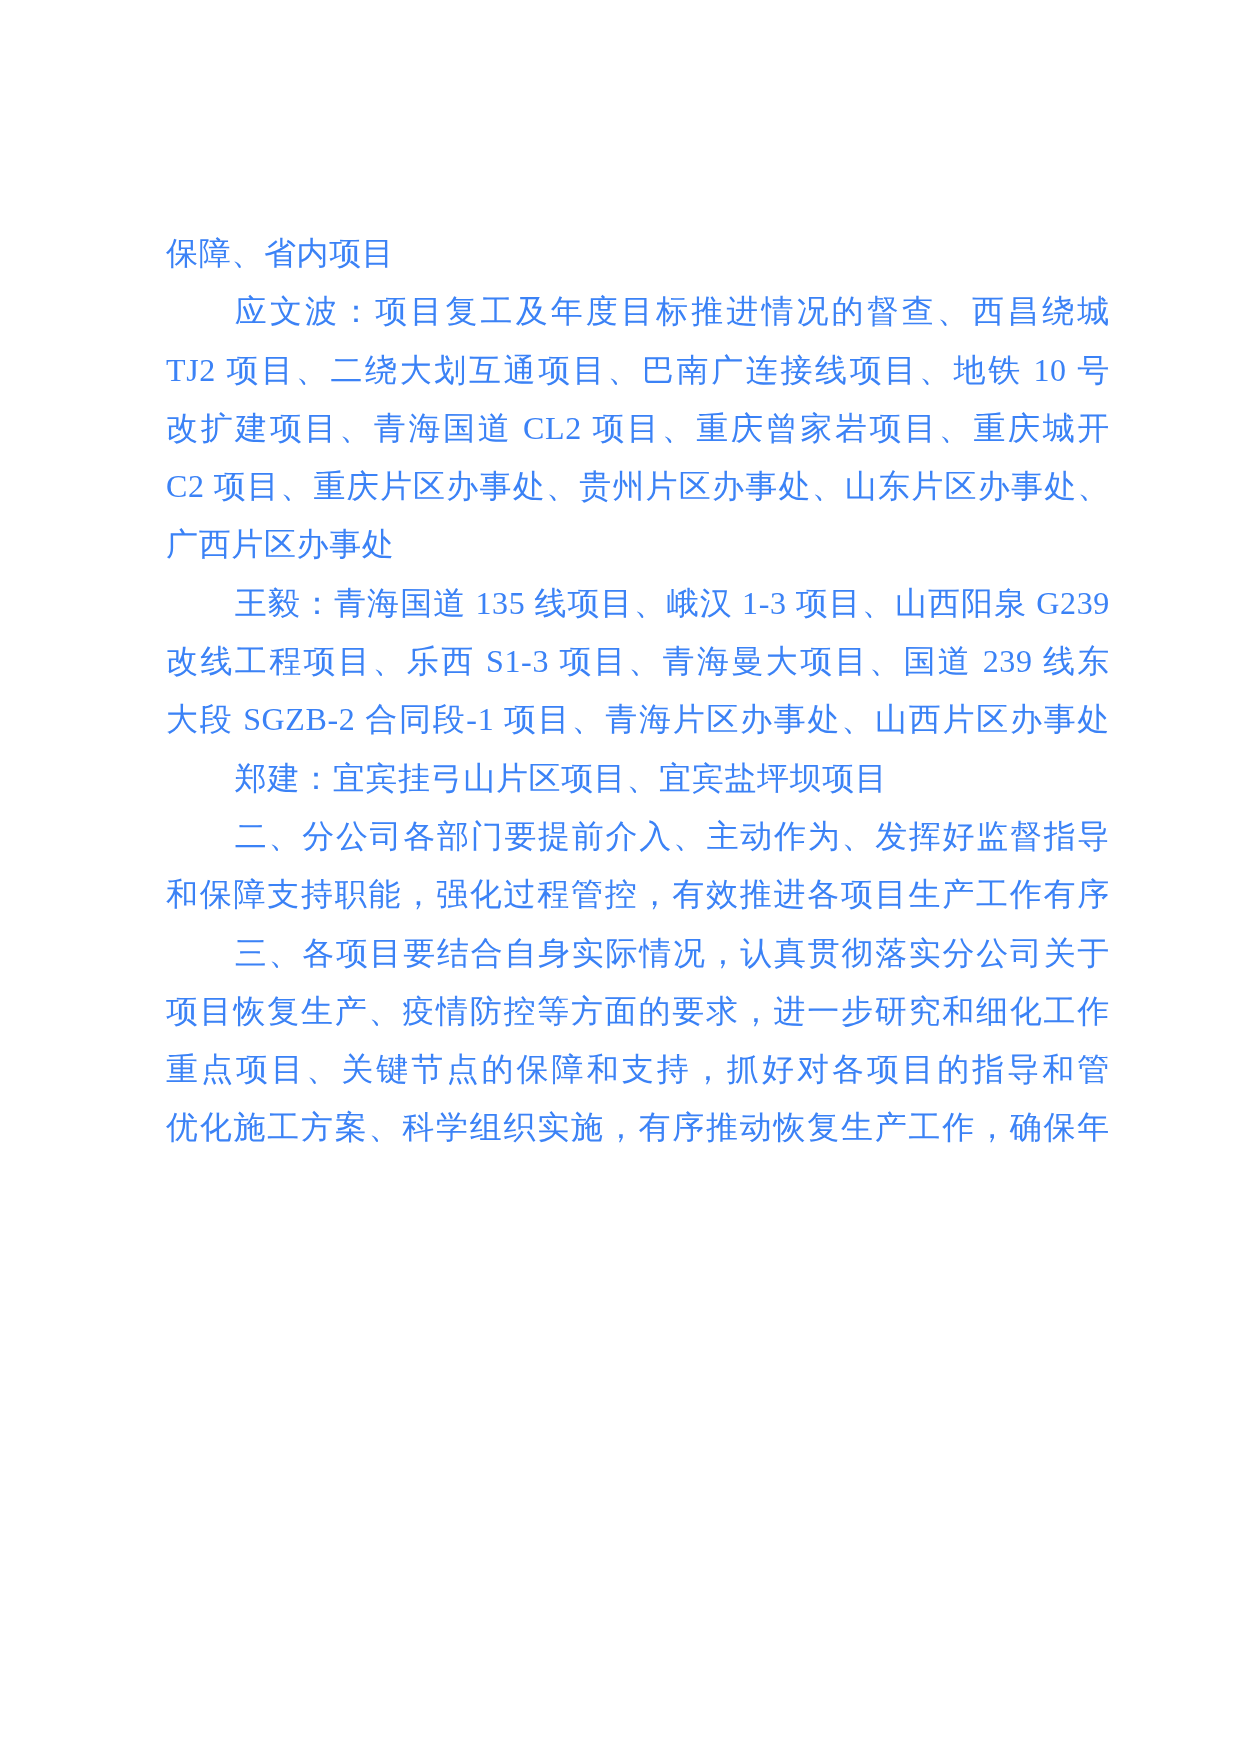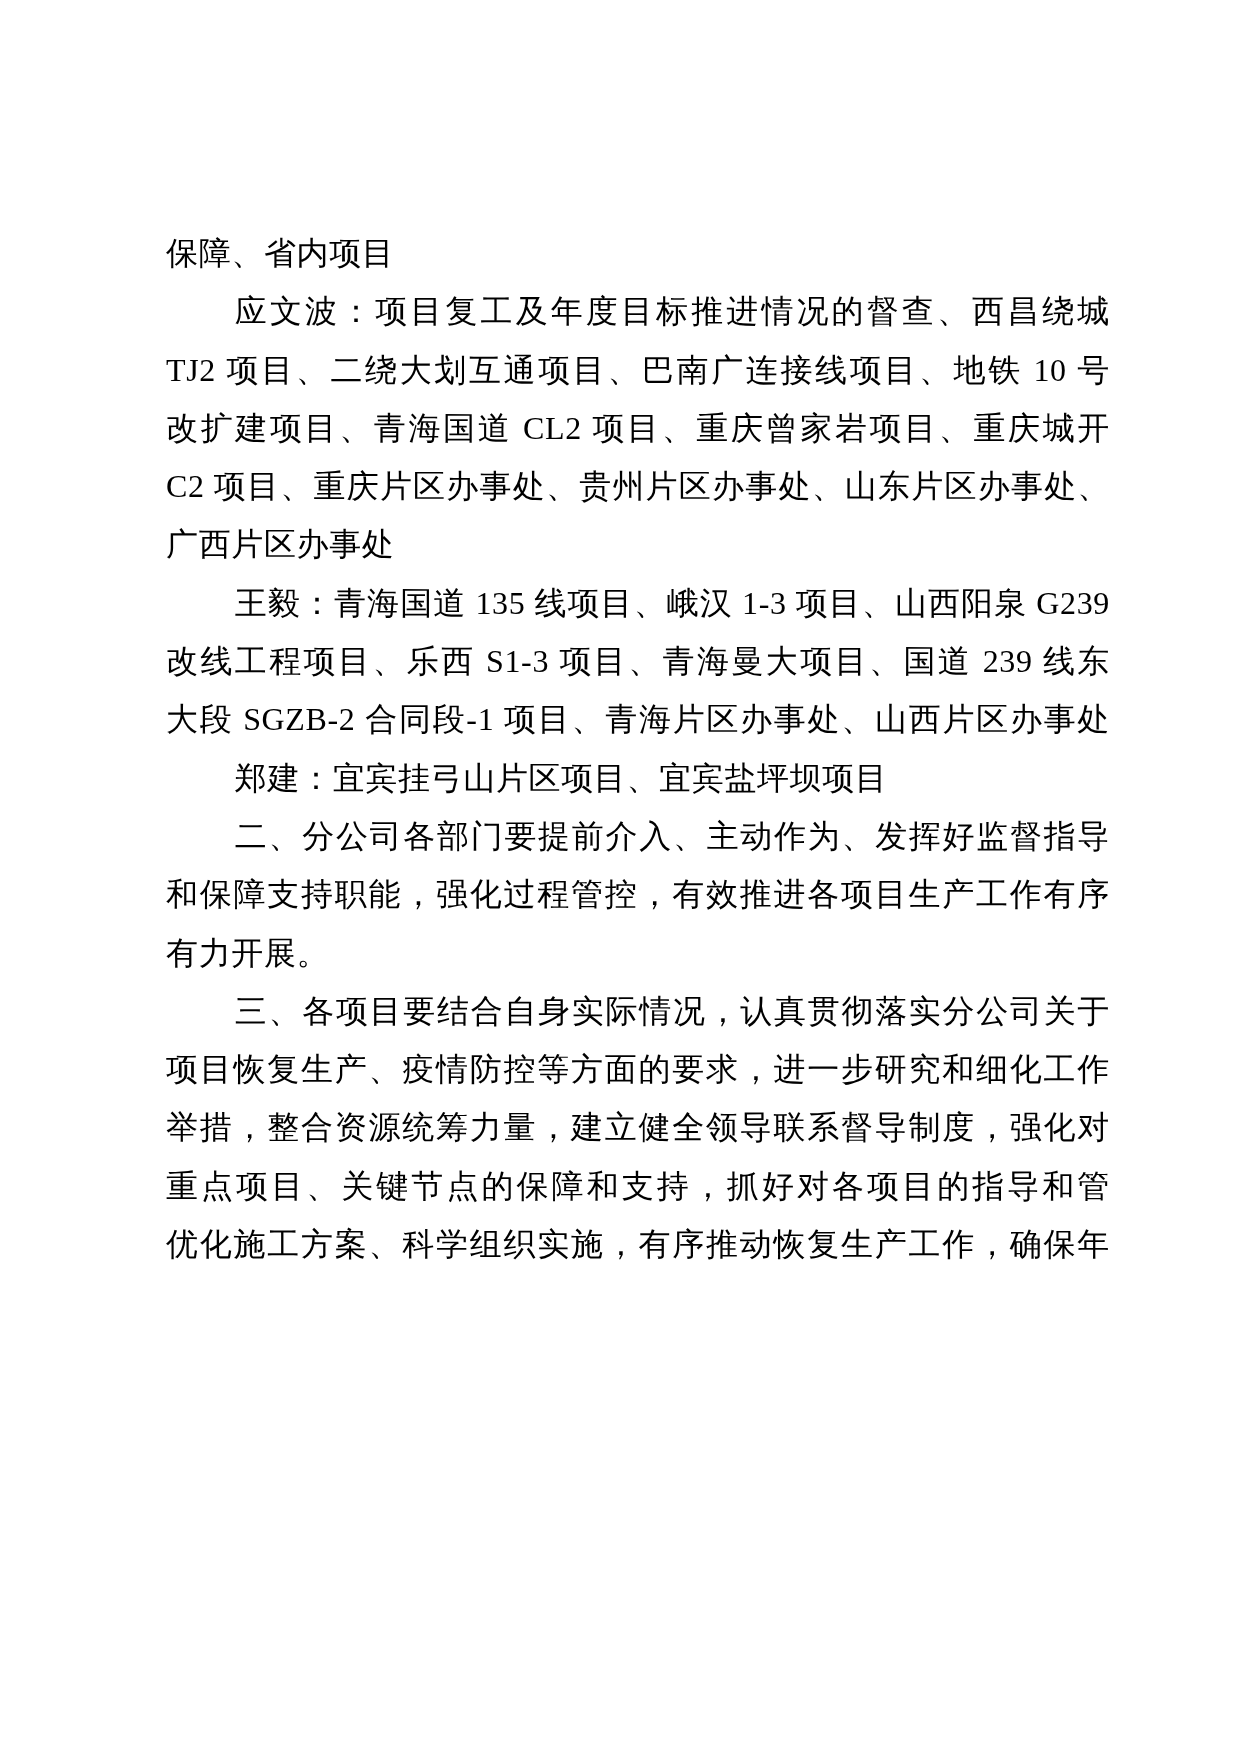--- a/index.html
+++ b/index.html
@@ -11,21 +11,21 @@
     width: 1241px;
     height: 1754px;
     overflow: hidden;
   }
   .page {
     box-sizing: border-box;
     width: 1241px;
     height: 1754px;
     padding: 224px 131px 0 166px;
     background: #ffffff;
-    color: #000000;
+    color: #3b82f6;
     font-family: "Liberation Serif", "DejaVu Serif", serif;
     font-size: 32px;
     line-height: 58.3px;
   }
   .paragraph {
     margin: 0;
     padding: 0;
   }
   .line {
     height: 58.3px;
@@ -62,22 +62,20 @@
       <div class="line just indent">王毅：青海国道 135 线项目、峨汉 1-3 项目、山西阳泉 G239</div>
       <div class="line just">改线工程项目、乐西 S1-3 项目、青海曼大项目、国道 239 线东</div>
       <div class="line just">大段 SGZB-2 合同段-1 项目、青海片区办事处、山西片区办事处</div>
     </div>
     <div class="paragraph">
       <div class="line indent">郑建：宜宾挂弓山片区项目、宜宾盐坪坝项目</div>
     </div>
     <div class="paragraph">
       <div class="line just indent">二、分公司各部门要提前介入、主动作为、发挥好监督指导</div>
       <div class="line just">和保障支持职能，强化过程管控，有效推进各项目生产工作有序</div>
-      <div class="line">有力开展。</div>
     </div>
     <div class="paragraph">
       <div class="line just indent">三、各项目要结合自身实际情况，认真贯彻落实分公司关于</div>
       <div class="line just">项目恢复生产、疫情防控等方面的要求，进一步研究和细化工作</div>
-      <div class="line just">举措，整合资源统筹力量，建立健全领导联系督导制度，强化对</div>
       <div class="line just">重点项目、关键节点的保障和支持，抓好对各项目的指导和管控，</div>
       <div class="line just">优化施工方案、科学组织实施，有序推动恢复生产工作，确保年</div>
     </div>
   </div>
 
 </body></html>

